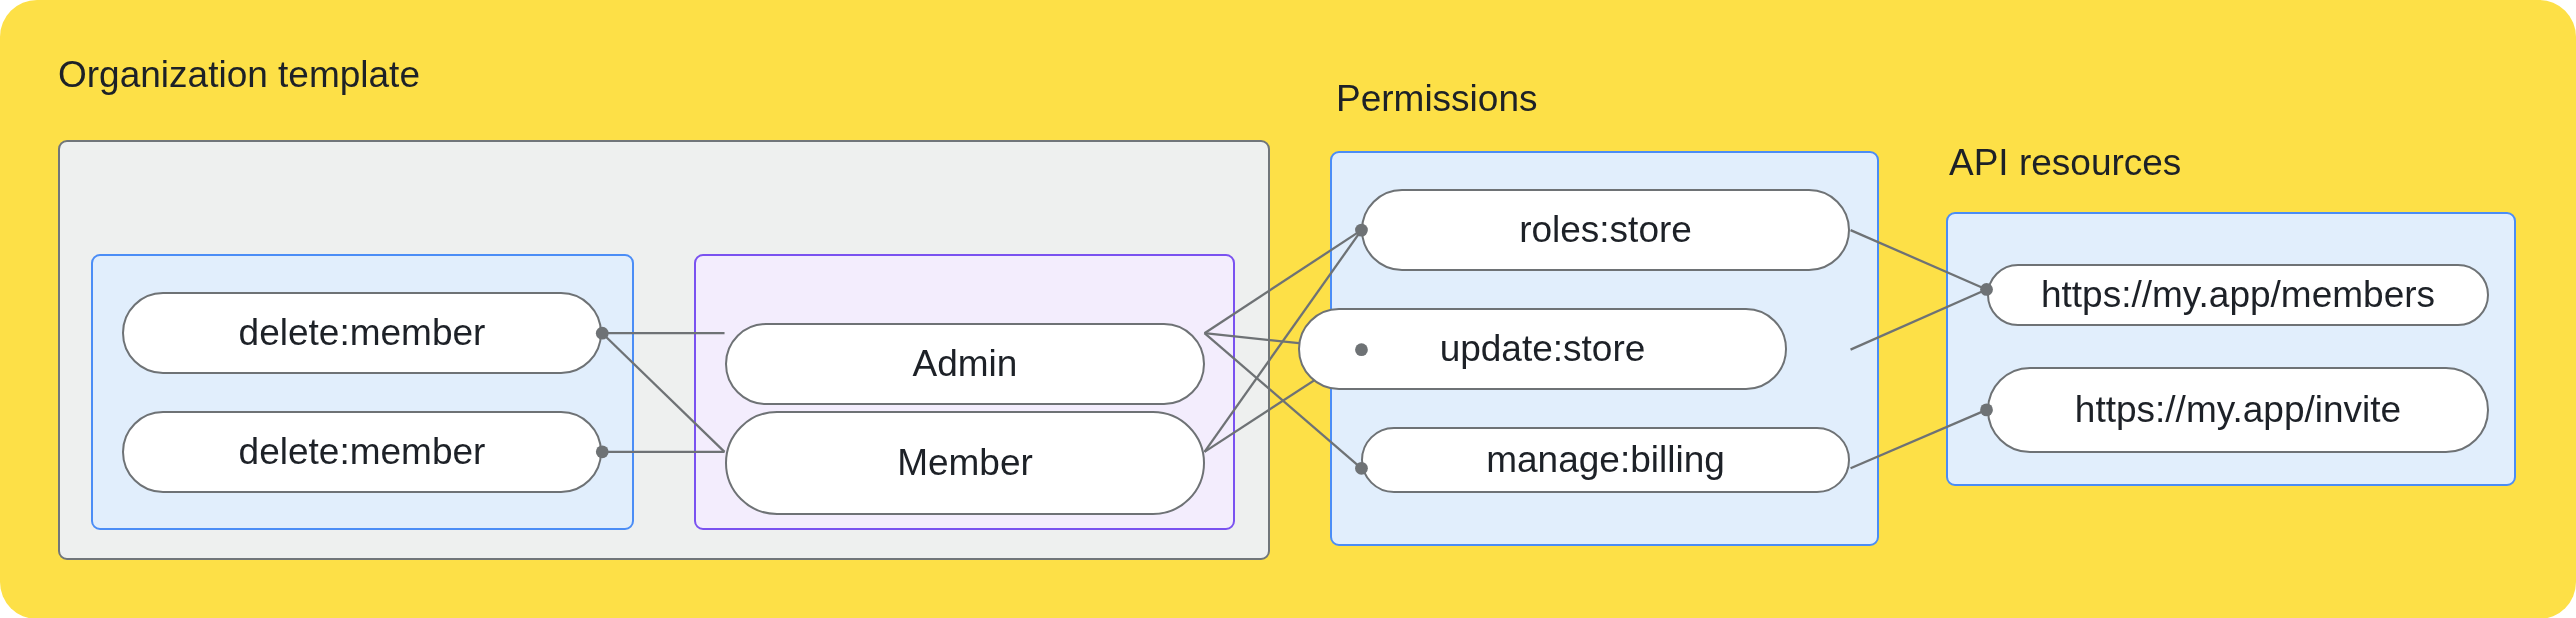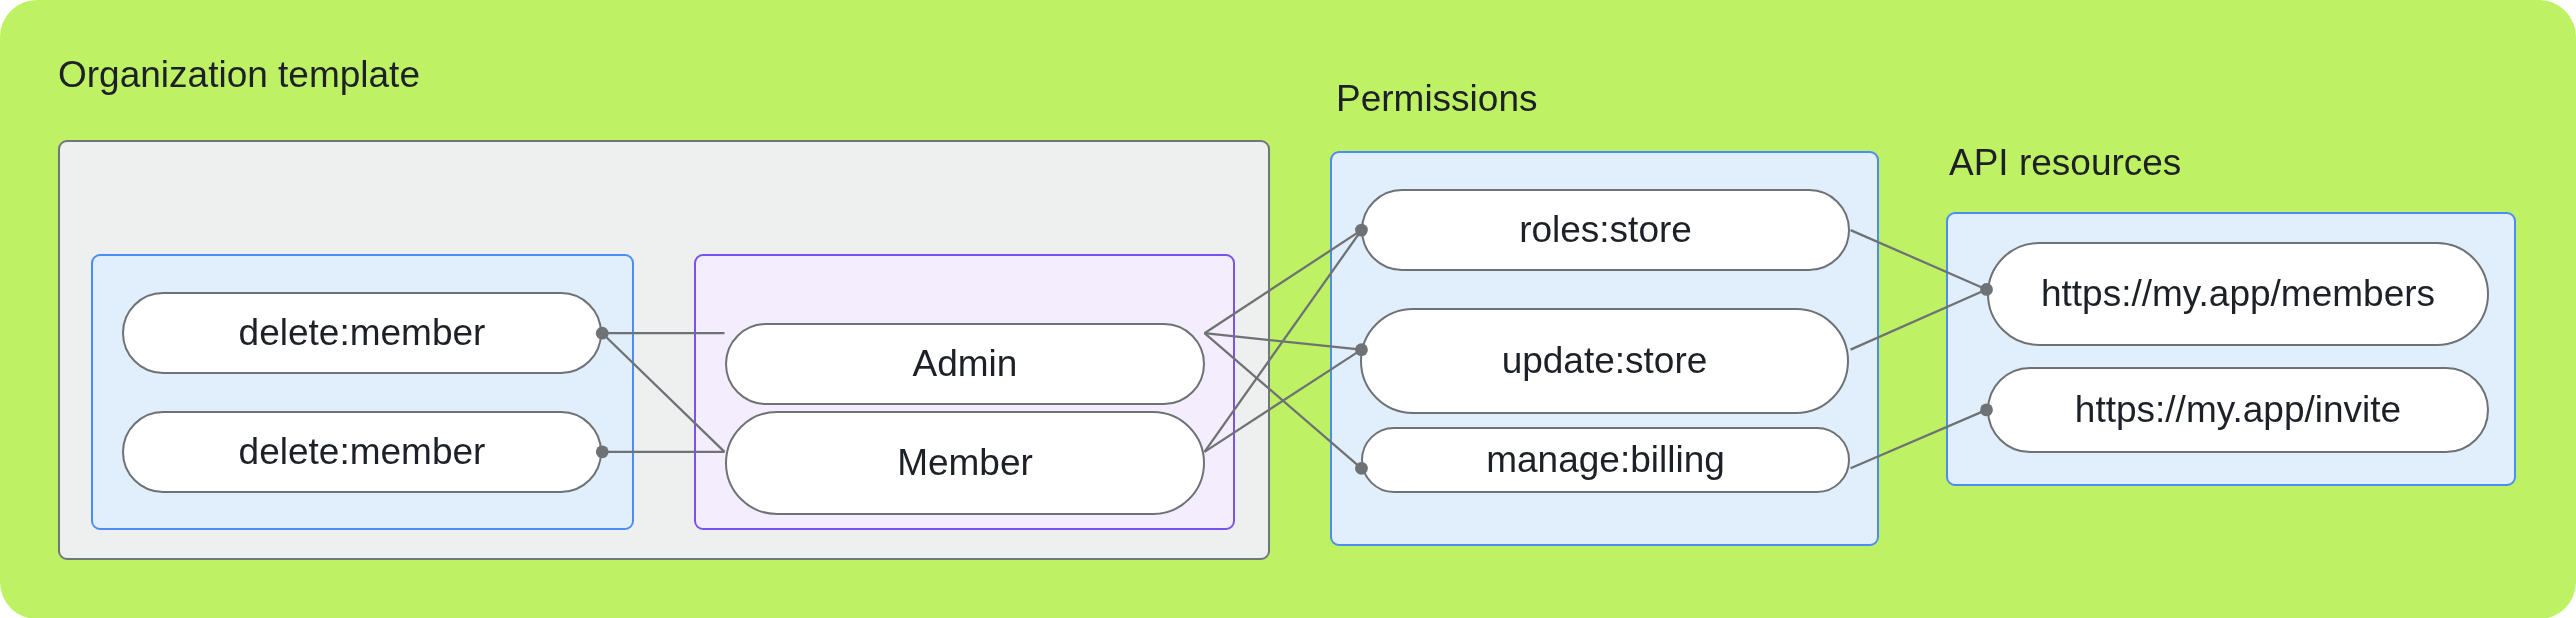--- a/index.html
+++ b/index.html
@@ -1,20 +1,20 @@
 <!DOCTYPE html>
 <html style="font-size:14.6px"><head>
 <meta charset="utf-8">
 <style>
   html, body { margin: 0; padding: 0; background: #ffffff; }
   .canvas {
     position: relative;
     width: 2576px;
     height: 619px;
-    background: #bef264;
+    background: #fde047;
     border-radius: 37px;
     overflow: hidden;
     font-family: "Liberation Sans", sans-serif;
     color: #1d2127;
   }
   .heading {
     position: absolute;
     font-size: 37px;
     font-weight: 500;
     line-height: 1.2;
@@ -54,23 +54,23 @@
     justify-content: center;
     font-size: 37px;
     white-space: nowrap;
     z-index: 3;
   }
   #pill-invite-member  { left: 122px;  top: 292px; width: 480px; height: 82px; }
   #pill-delete-member  { left: 122px;  top: 411px; width: 480px; height: 82px; }
   #pill-admin          { left: 725px;  top: 292px; width: 480px; height: 82px; margin-top: 31px; }
   #pill-member         { left: 725px;  top: 411px; width: 480px; height: 104px; }
   #pill-read-store     { left: 1361px; top: 189px; width: 489px; height: 82px; }
-  #pill-update-store   { left: 1360px; top: 308px; width: 489px; height: 106px; }
+  #pill-update-store   { left: 1298px; top: 308px; width: 489px; height: 82px; }
   #pill-manage-billing { left: 1361px; top: 427px; width: 489px; height: 66px; }
-  #pill-api-members    { left: 1987px; top: 242px; width: 502px; height: 104px; }
+  #pill-api-members    { left: 1987px; top: 264px; width: 502px; height: 62px; }
   #pill-api-billing    { left: 1987px; top: 367px; width: 502px; height: 86px; }
 
   svg.layer {
     position: absolute;
     left: 0; top: 0;
     width: 2576px;
     height: 619px;
     pointer-events: none;
   }
   #edges-layer { z-index: 2; }

